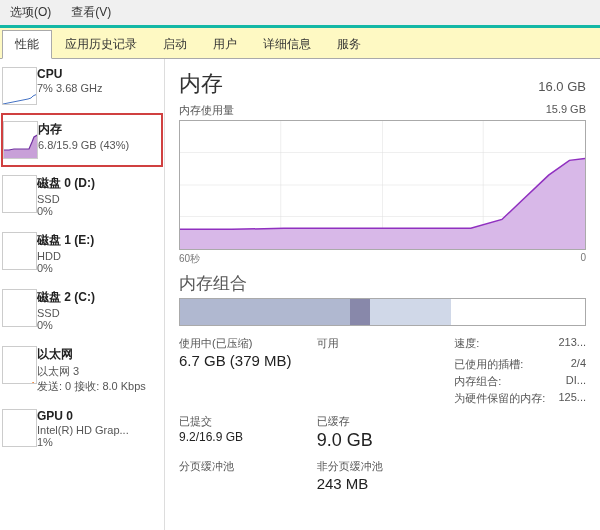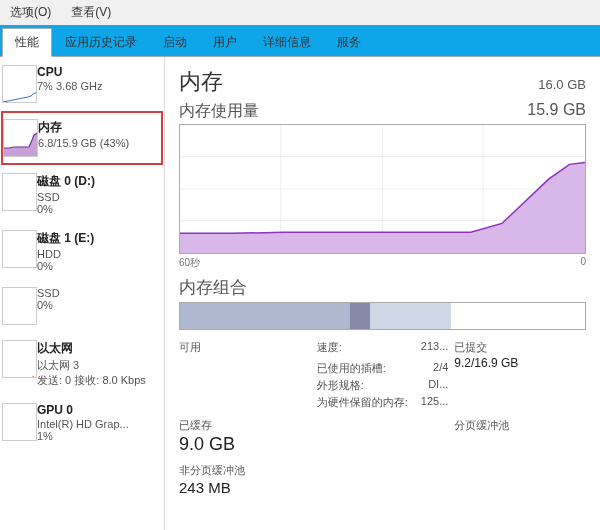--- a/index.html
+++ b/index.html
@@ -11,32 +11,32 @@
       height: 530px;
       overflow: hidden;
     }
 
     
     .menu-bar {
       background: #f0f0f0;
       padding: 2px 4px;
       display: flex;
       gap: 8px;
-      border-bottom: 1px solid #14b8a6;
+      border-bottom: 3px solid #14b8a6;
     }
     .menu-item {
       padding: 2px 6px;
       cursor: pointer;
       font-size: 12px;
       color: #333;
     }
 
     
     .tab-bar {
-      background: #0ea5e9;
+      background: #fef9c3;
       display: flex;
       border-bottom: 1px solid #aaa;
       padding: 0 2px;
     }
     .tab {
       padding: 5px 12px;
       font-size: 12px;
       cursor: pointer;
       color: #333;
       border: 1px solid transparent;
@@ -126,21 +126,21 @@
       color: #555;
     }
 
     
     .chart-section {
       margin-bottom: 6px;
     }
     .chart-label-row {
       display: flex;
       justify-content: space-between;
-      font-size: 16px;
+      font-size: 11px;
       color: #555;
       margin-bottom: 2px;
     }
     .chart-container {
       border: 1px solid #aaa;
       background: white;
       position: relative;
       height: 130px;
       overflow: hidden;
     }
@@ -280,20 +280,21 @@
     </div>
 
     <div class="sidebar-item">
       <div class="sparkline-canvas">
         <svg width="35" height="38" viewBox="0 0 35 38">
           <rect width="35" height="38" fill="white"></rect>
           <polyline points="0,37 35,37" fill="none" stroke="#70ad47" stroke-width="1"></polyline>
         </svg>
       </div>
       <div class="sidebar-info">
+        <div class="sidebar-title">磁盘 2 (C:)</div>
         <div class="sidebar-sub">SSD</div>
         <div class="sidebar-sub">0%</div>
       </div>
     </div>
 
     <div class="sidebar-item">
       <div class="sparkline-canvas">
         <svg width="35" height="38" viewBox="0 0 35 38">
           <rect width="35" height="38" fill="white"></rect>
           <polyline points="0,37 30,37 30,35 31,37 35,37" fill="none" stroke="#ed7d31" stroke-width="1"></polyline>
@@ -359,36 +360,40 @@
       <div class="composition-bar-container">
         <div class="comp-used" style="width:42%"></div>
         <div class="comp-modified" style="width:5%"></div>
         <div class="comp-standby" style="width:20%"></div>
         <div class="comp-free" style="width:33%"></div>
       </div>
     </div>
 
     <div style="display:grid; grid-template-columns: 1fr 1fr 1fr; gap: 8px 6px; margin-top:6px;">
 
+      <div class="stat-item">
+        <div class="stat-label">使用中(已压缩)</div>
+        <div class="stat-value" style="font-size:15px;">6.7 GB (379 MB)</div>
+      </div>
 
       <div class="stat-item">
         <div class="stat-label">可用</div>
       </div>
 
       <div class="stat-item">
         <div style="display:flex; justify-content:space-between; font-size:11px; color:#555; margin-bottom:6px;">
           <span>速度:</span>
           <span>213...</span>
         </div>
         <div style="display:flex; justify-content:space-between; font-size:11px; color:#555; margin-bottom:2px;">
           <span>已使用的插槽:</span>
           <span>2/4</span>
         </div>
         <div style="display:flex; justify-content:space-between; font-size:11px; color:#555; margin-bottom:2px;">
-          <span>外形规格:</span>
+          <span>内存组合:</span>
           <span>DI...</span>
         </div>
         <div style="display:flex; justify-content:space-between; font-size:11px; color:#555;">
           <span>为硬件保留的内存:</span>
           <span>125...</span>
         </div>
       </div>
 
       <div class="stat-item">
         <div class="stat-label">已提交</div>

